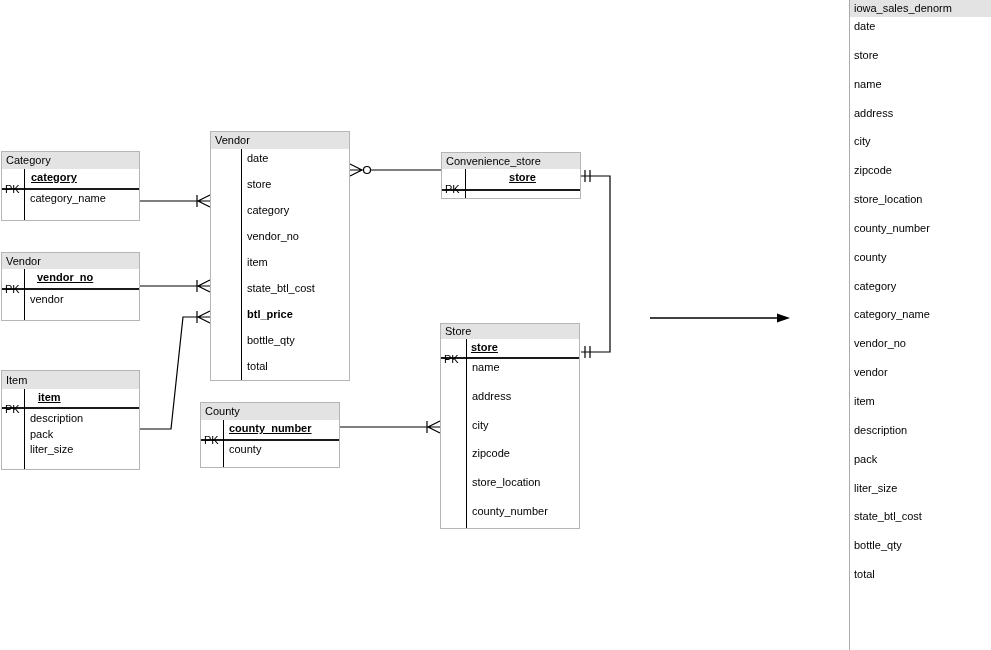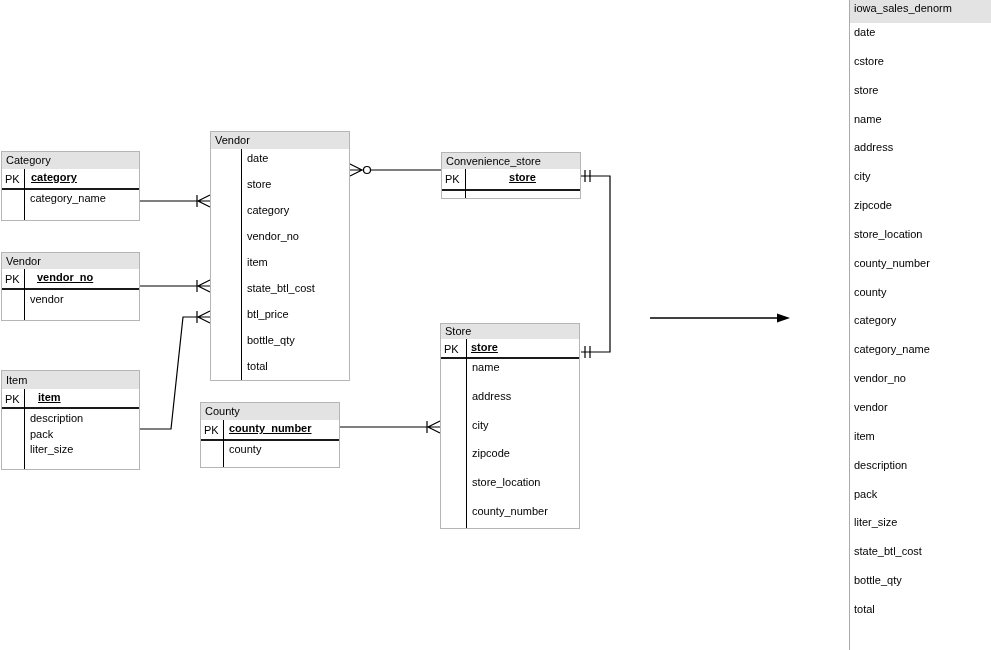--- a/index.html
+++ b/index.html
@@ -6,21 +6,21 @@
   #canvas{
     position:relative;width:991px;height:650px;overflow:hidden;background:#fff;
     font-family:"Liberation Sans","DejaVu Sans",sans-serif;font-size:11px;color:#000;
   }
   svg.rel-layer{position:absolute;left:0;top:0;width:991px;height:650px;}
   .entity{position:absolute;background:#fff;border:1px solid #b5b5b5;box-sizing:border-box;}
   .ent-header{background:#e3e3e3;padding-left:4px;overflow:hidden;white-space:nowrap;box-sizing:border-box;}
   .ent-body{position:relative;}
   .ent-divider{position:absolute;top:0;bottom:0;width:1px;background:#000;}
   .pk-row{position:relative;box-sizing:border-box;}
-  .pk-label{position:absolute;left:3px;top:4px;}
+  .pk-label{position:absolute;left:3px;top:14px;}
   .pk-field{position:absolute;top:2px;font-weight:bold;text-decoration:underline;white-space:nowrap;}
   .pk-sep{height:2px;background:#1a1a1a;}
   .field-row{box-sizing:border-box;overflow:hidden;white-space:nowrap;}
   .denorm{position:absolute;border-left:1px solid #ababab;box-sizing:border-box;background:#fff;}
   .denorm-header{background:#e3e3e3;padding-left:4px;box-sizing:border-box;overflow:hidden;white-space:nowrap;}
   .denorm-row{box-sizing:border-box;padding-left:4px;overflow:hidden;white-space:nowrap;}
 </style>
 </head>
 <body>
 
@@ -94,21 +94,21 @@
       <div class="entity" style="left: 210px; top: 131px; width: 140px; height: 250px;">
         <div class="ent-header" style="height: 17px; line-height: 17px;">Vendor</div>
         <div class="ent-body" style="height: 231px;">
           <div class="ent-divider" style="left: 30px;"></div>
           <div class="field-row" style="height: 26px; padding-top: 3px; padding-left: 36px;">date</div>
           <div class="field-row" style="height: 26px; padding-top: 3px; padding-left: 36px;">store</div>
           <div class="field-row" style="height: 26px; padding-top: 3px; padding-left: 36px;">category</div>
           <div class="field-row" style="height: 26px; padding-top: 3px; padding-left: 36px;">vendor_no</div>
           <div class="field-row" style="height: 26px; padding-top: 3px; padding-left: 36px;">item</div>
           <div class="field-row" style="height: 26px; padding-top: 3px; padding-left: 36px;">state_btl_cost</div>
-          <div class="field-row" style="height: 26px; padding-top: 3px; padding-left: 36px;">btl_price</div>
+          <div class="field-row" style="height: 26px; padding-top: 3px; padding-left: 36px; font-weight: bold;">btl_price</div>
           <div class="field-row" style="height: 26px; padding-top: 3px; padding-left: 36px;">bottle_qty</div>
           <div class="field-row" style="height: 26px; padding-top: 3px; padding-left: 36px;">total</div>
         </div>
       </div>
       <div class="entity" style="left: 200px; top: 402px; width: 140px; height: 66px;">
         <div class="ent-header" style="height: 17px; line-height: 17px;">County</div>
         <div class="ent-body" style="height: 47px;">
           <div class="ent-divider" style="left: 22px;"></div>
           <div class="pk-row" style="height: 19px;">
             <span class="pk-label">PK</span>
@@ -142,24 +142,23 @@
           <div class="field-row" style="height: 28.8px; padding-top: 2px; padding-left: 31px;">address</div>
           <div class="field-row" style="height: 28.8px; padding-top: 2px; padding-left: 31px;">city</div>
           <div class="field-row" style="height: 28.8px; padding-top: 2px; padding-left: 31px;">zipcode</div>
           <div class="field-row" style="height: 28.8px; padding-top: 2px; padding-left: 31px;">store_location</div>
           <div class="field-row" style="height: 28.8px; padding-top: 2px; padding-left: 31px;">county_number</div>
         </div>
       </div>
     </div>
 
   <div class="denorm" style="left:849px;top:0;width:142px;height:651px;">
-    <div class="denorm-header" style="height:23px;line-height:17px;">iowa_sales_denorm</div>
+    <div class="denorm-header" style="height:17px;line-height:17px;">iowa_sales_denorm</div>
     <div id="denorm-rows">
         <div class="denorm-row" style="height: 28.85px; padding-top: 3px;">date</div>
-        <div class="denorm-row" style="height: 28.85px; padding-top: 3px;">cstore</div>
         <div class="denorm-row" style="height: 28.85px; padding-top: 3px;">store</div>
         <div class="denorm-row" style="height: 28.85px; padding-top: 3px;">name</div>
         <div class="denorm-row" style="height: 28.85px; padding-top: 3px;">address</div>
         <div class="denorm-row" style="height: 28.85px; padding-top: 3px;">city</div>
         <div class="denorm-row" style="height: 28.85px; padding-top: 3px;">zipcode</div>
         <div class="denorm-row" style="height: 28.85px; padding-top: 3px;">store_location</div>
         <div class="denorm-row" style="height: 28.85px; padding-top: 3px;">county_number</div>
         <div class="denorm-row" style="height: 28.85px; padding-top: 3px;">county</div>
         <div class="denorm-row" style="height: 28.85px; padding-top: 3px;">category</div>
         <div class="denorm-row" style="height: 28.85px; padding-top: 3px;">category_name</div>

